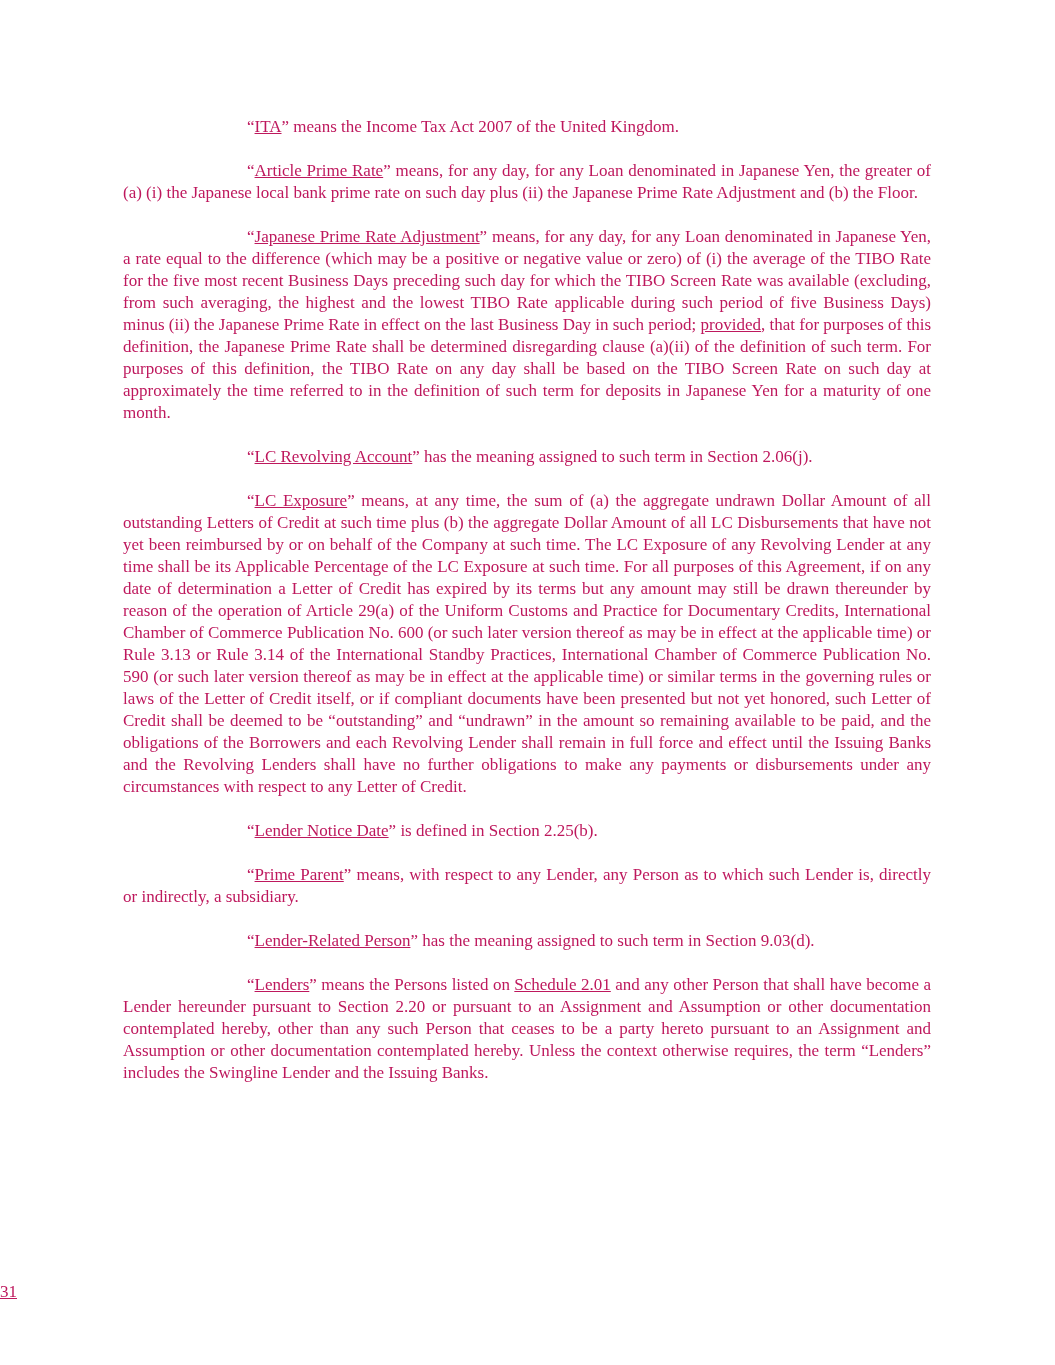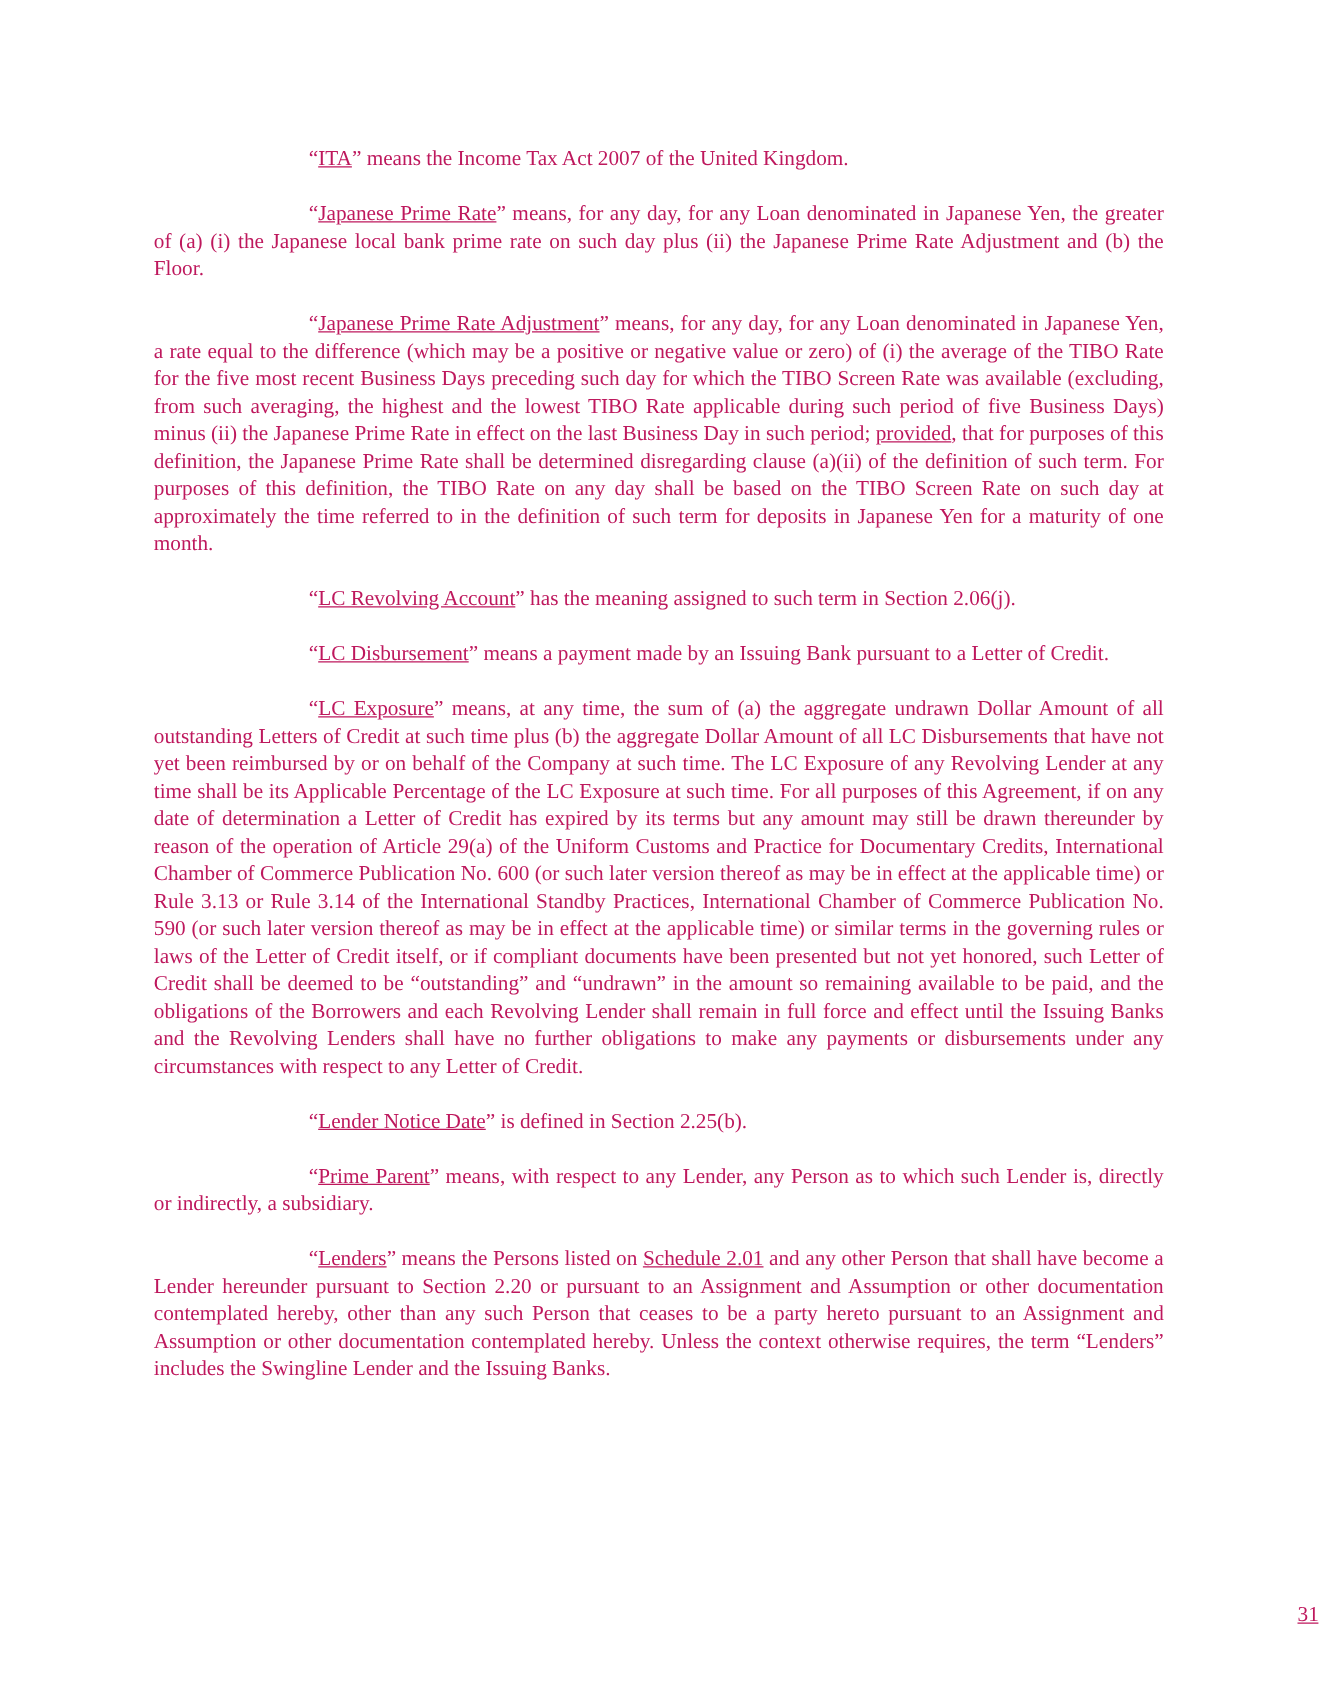--- a/index.html
+++ b/index.html
@@ -34,35 +34,35 @@
     margin-bottom: 0;
   }
   .underlined {
     text-decoration: underline;
   }
   .page-number {
     position: absolute;
     left: 0;
     right: 0;
     bottom: 62px;
-    text-align: right;
+    text-align: left;
     font-size: 17px;
     text-decoration: underline;
   }
 </style>
 </head>
 <body>
 
 <div class="page">
   <div class="content">
 
   <p class="para"><span>“</span><span class="underlined">ITA</span><span>” means the Income Tax Act 2007 of the United Kingdom.</span></p>
-      <p class="para"><span>“</span><span class="underlined">Japanese Prime Rate</span><span>” means, for any day, for any Loan denominated in Japanese Yen, the greater of (a) (i) the Japanese local bank prime rate on such day plus (ii) the Japanese Prime Rate Adjustment and (b) the Floor.</span></p>
+      <p class="para"><span>“</span><span class="underlined">Article Prime Rate</span><span>” means, for any day, for any Loan denominated in Japanese Yen, the greater of (a) (i) the Japanese local bank prime rate on such day plus (ii) the Japanese Prime Rate Adjustment and (b) the Floor.</span></p>
       <p class="para"><span>“</span><span class="underlined">Japanese Prime Rate Adjustment</span><span>” means, for any day, for any Loan denominated in Japanese Yen, a rate equal to the difference (which may be a positive or negative value or zero) of (i) the average of the TIBO Rate for the five most recent Business Days preceding such day for which the TIBO Screen Rate was available (excluding, from such averaging, the highest and the lowest TIBO Rate applicable during such period of five Business Days) minus (ii) the Japanese Prime Rate in effect on the last Business Day in such period; </span><span class="underlined">provided</span><span>, that for purposes of this definition, the Japanese Prime Rate shall be determined disregarding clause (a)(ii) of the definition of such term. For purposes of this definition, the TIBO Rate on any day shall be based on the TIBO Screen Rate on such day at approximately the time referred to in the definition of such term for deposits in Japanese Yen for a maturity of one month.</span></p>
       <p class="para"><span>“</span><span class="underlined">LC Revolving Account</span><span>” has the meaning assigned to such term in Section 2.06(j).</span></p>
-      <p class="para"><span>“</span><span class="underlined">LC Disbursement</span><span>” means a payment made by an Issuing Bank pursuant to a Letter of Credit.</span></p>
       <p class="para"><span>“</span><span class="underlined">LC Exposure</span><span>” means, at any time, the sum of (a) the aggregate undrawn Dollar Amount of all outstanding Letters of Credit at such time plus (b) the aggregate Dollar Amount of all LC Disbursements that have not yet been reimbursed by or on behalf of the Company at such time.  The LC Exposure of any Revolving Lender at any time shall be its Applicable Percentage of the LC Exposure at such time.  For all purposes of this Agreement, if on any date of determination a Letter of Credit has expired by its terms but any amount may still be drawn thereunder by reason of the operation of Article 29(a) of the Uniform Customs and Practice for Documentary Credits, International Chamber of Commerce Publication No. 600 (or such later version thereof as may be in effect at the applicable time) or Rule 3.13 or Rule 3.14 of the International Standby Practices, International Chamber of Commerce Publication No. 590 (or such later version thereof as may be in effect at the applicable time) or similar terms in the governing rules or laws of the Letter of Credit itself, or if compliant documents have been presented but not yet honored, such Letter of Credit shall be deemed to be “outstanding” and “undrawn” in the amount so remaining available to be paid, and the obligations of the Borrowers and each Revolving Lender shall remain in full force and effect until the Issuing Banks and the Revolving Lenders shall have no further obligations to make any payments or disbursements under any circumstances with respect to any Letter of Credit.</span></p>
       <p class="para"><span>“</span><span class="underlined">Lender Notice Date</span><span>” is defined in Section 2.25(b).</span></p>
       <p class="para"><span>“</span><span class="underlined">Prime Parent</span><span>” means, with respect to any Lender, any Person as to which such Lender is, directly or indirectly, a subsidiary.</span></p>
+      <p class="para"><span>“</span><span class="underlined">Lender-Related Person</span><span>” has the meaning assigned to such term in Section 9.03(d).</span></p>
       <p class="para"><span>“</span><span class="underlined">Lenders</span><span>” means the Persons listed on </span><span class="underlined">Schedule 2.01</span><span> and any other Person that shall have become a Lender hereunder pursuant to Section 2.20 or pursuant to an Assignment and Assumption or other documentation contemplated hereby, other than any such Person that ceases to be a party hereto pursuant to an Assignment and Assumption or other documentation contemplated hereby.  Unless the context otherwise requires, the term “Lenders” includes the Swingline Lender and the Issuing Banks.</span></p>
     </div>
   <div class="page-number">31</div>
 </div>
 
 </body></html>

